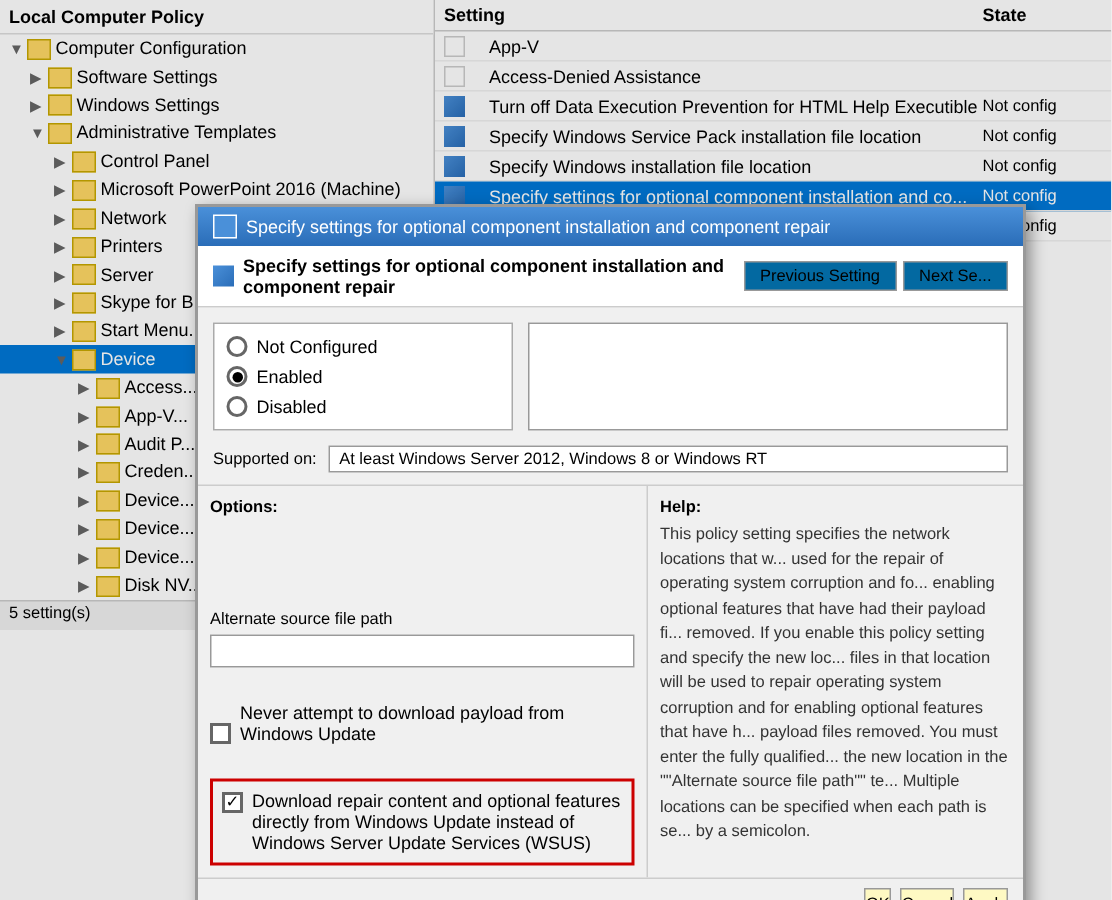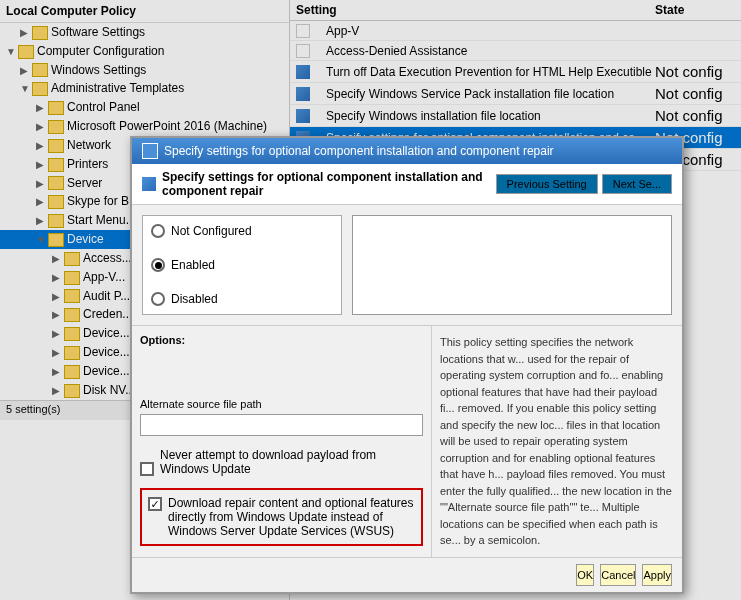--- a/index.html
+++ b/index.html
@@ -71,21 +71,21 @@
       display: flex;
       align-items: center;
       padding: 2px 6px;
       border-bottom: 1px solid #f0f0f0;
       cursor: pointer;
       min-height: 20px;
     }
     .settings-row.highlighted { background: #0078d7; color: white; }
 
     .settings-row .col-setting { flex: 1; display: flex; align-items: center; gap: 16px; overflow: hidden; }
-    .settings-row .col-state { width: 80px; font-size: 15px; }
+    .settings-row .col-state { width: 80px; font-size: 11px; }
 
     .status-bar {
       background: #f0f0f0;
       border-top: 1px solid #ccc;
       padding: 2px 6px;
       font-size: 11px;
       height: 20px;
     }
 
     
@@ -166,21 +166,21 @@
       width: 200px;
       flex-shrink: 0;
       display: flex;
       flex-direction: column;
       gap: 8px;
     }
 
     .radio-group {
       display: flex;
       flex-direction: column;
-      gap: 20px;
+      gap: 6px;
       border: 1px solid #aaa;
       padding: 8px;
       background: #fff;
     }
 
     .radio-item {
       display: flex;
       align-items: center;
       gap: 6px;
       cursor: pointer;
@@ -242,21 +242,21 @@
       border-top: 1px solid #ccc;
       min-height: 200px;
     }
 
     .options-section {
       width: 300px;
       border-right: 1px solid #ccc;
       padding: 8px;
       display: flex;
       flex-direction: column;
-      gap: 12px;
+      gap: 23px;
     }
 
     .options-title { font-weight: bold; font-size: 11px; }
 
     .options-input-group {
       display: flex;
       flex-direction: column;
       gap: 4px;
       margin-top: 40px;
     }
@@ -363,22 +363,22 @@
 </head>
 <body>
 
 <div class="main-container">
 
   <div class="tree-panel">
     <div class="tree-header">
       <span>Local Computer Policy</span>
     </div>
     <div class="tree-list" id="tree-list">
+        <div class="tree-item tree-indent-0"><span class="expand-arrow">▼</span><span class="folder-icon"></span><span>Computer Configuration</span></div>
         <div class="tree-item tree-indent-1"><span class="expand-arrow">▶</span><span class="folder-icon"></span><span>Software Settings</span></div>
-        <div class="tree-item tree-indent-0"><span class="expand-arrow">▼</span><span class="folder-icon"></span><span>Computer Configuration</span></div>
         <div class="tree-item tree-indent-1"><span class="expand-arrow">▶</span><span class="folder-icon"></span><span>Windows Settings</span></div>
         <div class="tree-item tree-indent-1"><span class="expand-arrow">▼</span><span class="folder-icon"></span><span>Administrative Templates</span></div>
         <div class="tree-item tree-indent-2"><span class="expand-arrow">▶</span><span class="folder-icon"></span><span>Control Panel</span></div>
         <div class="tree-item tree-indent-2"><span class="expand-arrow">▶</span><span class="folder-icon"></span><span>Microsoft PowerPoint 2016 (Machine)</span></div>
         <div class="tree-item tree-indent-2"><span class="expand-arrow">▶</span><span class="folder-icon"></span><span>Network</span></div>
         <div class="tree-item tree-indent-2"><span class="expand-arrow">▶</span><span class="folder-icon"></span><span>Printers</span></div>
         <div class="tree-item tree-indent-2"><span class="expand-arrow">▶</span><span class="folder-icon"></span><span>Server</span></div>
         <div class="tree-item tree-indent-2"><span class="expand-arrow">▶</span><span class="folder-icon"></span><span>Skype for B...</span></div>
         <div class="tree-item tree-indent-2"><span class="expand-arrow">▶</span><span class="folder-icon"></span><span>Start Menu...</span></div>
         <div class="tree-item tree-indent-2 selected"><span class="expand-arrow">▼</span><span class="folder-icon"></span><span>Device</span></div>
@@ -491,38 +491,43 @@
     <span>Disabled</span>
   </div>
             </div>
         </div>
 
         <div class="comment-area">
           <div class="comment-box" contenteditable="false" style=""></div>
         </div>
       </div>
 
+      <div class="supported-row">
+        <span class="supported-label">Supported on:</span>
+        <div class="supported-value">At least Windows Server 2012, Windows 8 or Windows RT</div>
+      </div>
 
       <div class="modal-options-help">
         <div class="options-section">
           <div class="options-title">Options:</div>
           <div class="options-input-group">
             <label class="options-input-label">Alternate source file path</label>
             <input type="text" class="options-text-input" style="">
           </div>
           <div class="checkbox-item">
             <div class="checkbox-box" id="cb1"></div>
             <span>Never attempt to download payload from Windows Update</span>
           </div>
           <div class="checkbox-item-highlighted">
             <div class="checkbox-box checked" id="cb2"></div>
             <span>Download repair content and optional features directly from Windows Update instead of Windows Server Update Services (WSUS)</span>
           </div>
         </div>
         <div class="help-section">
+          <div class="help-title">Help:</div>
           <div class="help-text">This policy setting specifies the network locations that w... used for the repair of operating system corruption and fo... enabling optional features that have had their payload fi... removed.
 
 If you enable this policy setting and specify the new loc... files in that location will be used to repair operating system corruption and for enabling optional features that have h... payload files removed. You must enter the fully qualified... the new location in the ""Alternate source file path"" te... Multiple locations can be specified when each path is se... by a semicolon.</div>
         </div>
       </div>
 
       <div class="modal-bottom" id="modal-bottom">
           <button class="bottom-btn">OK</button>
           <button class="bottom-btn">Cancel</button>
           <button class="bottom-btn">Apply</button>

